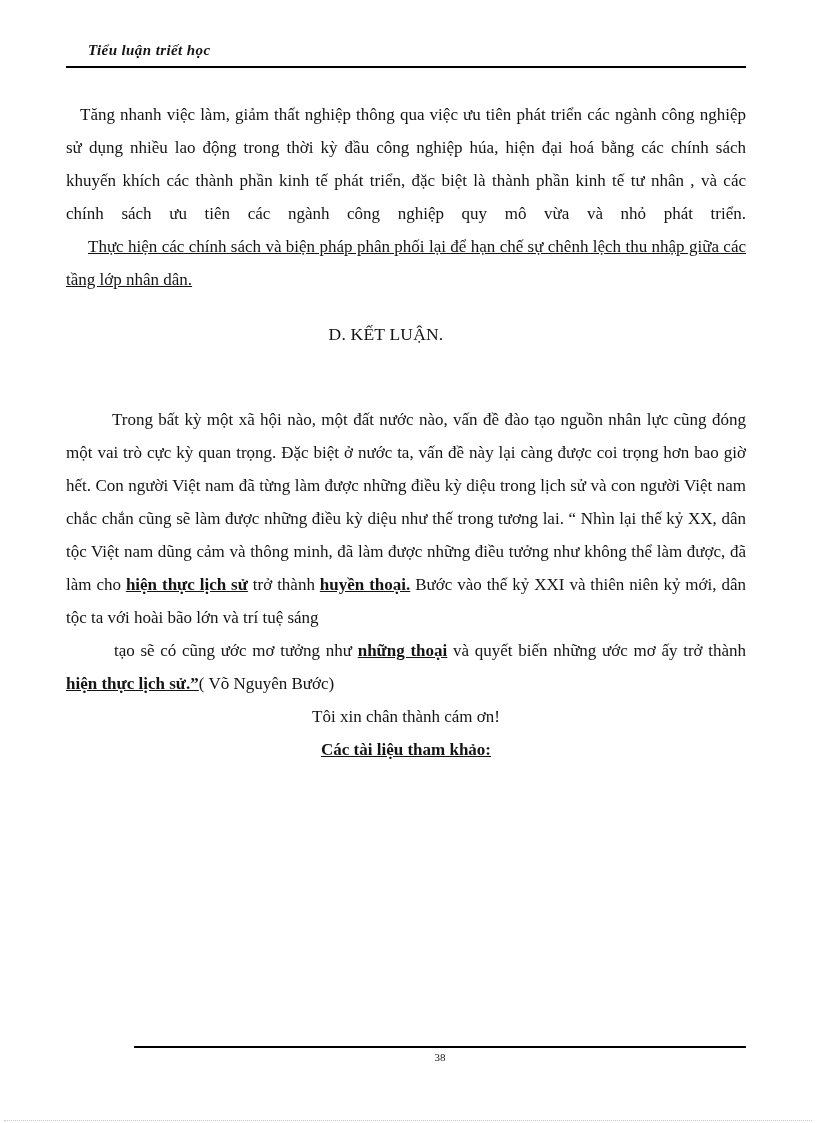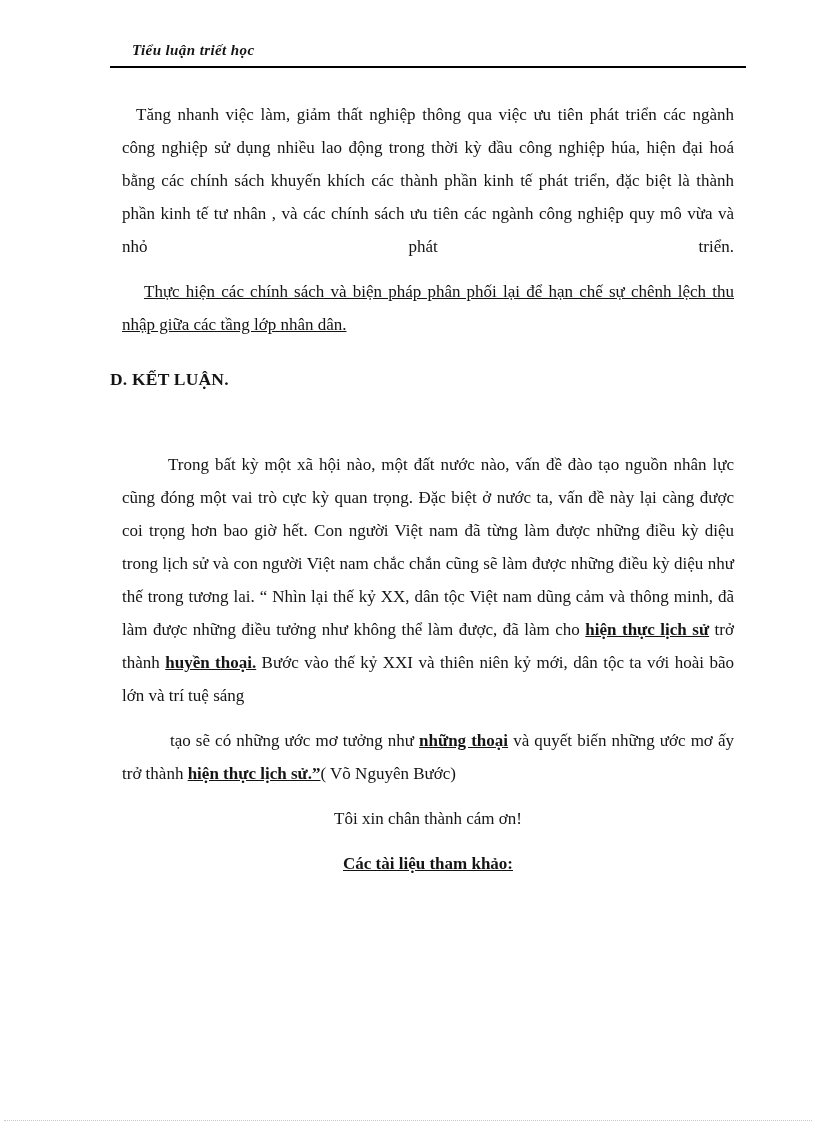--- a/index.html
+++ b/index.html
@@ -3,42 +3,42 @@
 <meta charset="utf-8">
 <style>
   * { margin: 0; padding: 0; box-sizing: border-box; }
   html, body { background: #ffffff; }
   body {
     width: 816px; height: 1123px; position: relative;
     font-family: "Liberation Serif", "DejaVu Serif", serif;
     color: #141414;
     overflow: hidden;
   }
-  .page { position: absolute; inset: 0; padding: 42px 70px 0 110px; }
+  .page { position: absolute; inset: 0; padding: 42px 70px 0 66px; }
 
   .doc-header { }
   .header-title {
     font-style: italic; font-weight: bold;
     font-size: 15px; letter-spacing: 0.4px;
     padding-left: 22px;
   }
   .header-rule { border-bottom: 2.5px solid #000; margin-top: 7px; }
 
   .content {
     margin-top: 30px;
     font-size: 17px;
     line-height: 33px;
     text-align: justify;
     text-justify: inter-word;
   }
-  p.para { margin: 12px; }
+  p.para { margin: 0; }
   .p1 { text-indent: 14px; text-align-last: justify; }
   .p2 { text-indent: 22px; margin-top: 3px; text-decoration: underline; }
   h2.conclusion {
-    text-align: left; font-weight: bold; font-size: 17.5px;
+    text-align: center; font-weight: normal; font-size: 17.5px;
     margin: 22px 40px 52px 0;
     letter-spacing: 0.2px;
   }
   .p3 { text-indent: 46px; }
   .p4 { text-indent: 48px; }
   .p5 { margin-top: 6px; }
   .p6 { margin-left: 46px; margin-top: 1px; text-align: center; }
   .refs-heading {
     text-align: center; font-weight: bold; text-decoration: underline;
     font-size: 17px; 
@@ -67,25 +67,29 @@
   <div class="content">
 
     <p class="para p1">Tăng nhanh việc làm, giảm thất nghiệp thông qua việc ưu tiên phát triển các ngành công nghiệp sử dụng nhiều lao động trong thời kỳ đầu công nghiệp húa, hiện đại hoá bằng các chính sách khuyến khích các thành phần kinh tế phát triển, đặc biệt là thành phần kinh tế tư nhân , và các chính sách ưu tiên các ngành công nghiệp quy mô vừa và nhỏ phát triển.</p>
 
     <p class="para p2">Thực hiện các chính sách và biện pháp phân phối lại để hạn chế sự chênh lệch thu nhập giữa các tầng lớp nhân dân.</p>
 
     <h2 class="conclusion">D. KẾT LUẬN.</h2>
 
     <p class="para p3"><span>Trong bất kỳ một xã hội nào, một đất nước nào, vấn đề đào tạo nguồn nhân lực cũng đóng một vai trò cực kỳ quan trọng. Đặc biệt ở nước ta, vấn đề này lại càng được coi trọng hơn bao giờ hết. Con người Việt nam đã từng làm được những điều kỳ diệu trong lịch sử và con người Việt nam chắc chắn cũng sẽ làm được những điều kỳ diệu như thế trong tương lai. “ Nhìn lại thế kỷ XX, dân tộc Việt nam dũng cảm và thông minh, đã làm được những điều tưởng như không thể làm được, đã làm cho </span><b class="bold-run">hiện thực lịch sử</b><span> trở thành </span><b class="bold-run">huyền thoại.</b><span> Bước vào thế kỷ XXI và thiên niên kỷ mới, dân tộc ta với hoài bão lớn và trí tuệ sáng</span></p>
 
-    <p class="para p4"><span>tạo sẽ có những ước mơ tưởng như </span><b class="bold-run">những thoại</b><span> và quyết biến những ước mơ ấy trở thành </span><b class="bold-run">hiện thực lịch sử.”</b><span>( Võ Nguyên Bước)</span></p>
+    <p class="para p4"><span>tạo sẽ có cũng ước mơ tưởng như </span><b class="bold-run">những thoại</b><span> và quyết biến những ước mơ ấy trở thành </span><b class="bold-run">hiện thực lịch sử.”</b><span>( Võ Nguyên Bước)</span></p>
 
 
     <p class="para p6">Tôi xin chân thành cám ơn!</p>
 
     <div class="refs-heading">Các tài liệu tham khảo:</div>
 
   </div>
 
+  <div class="doc-footer">
+    <div class="footer-rule"></div>
+    <div class="page-number">38</div>
+  </div>
 
 </div>
 
 <div class="bottom-edge-dots"></div>
 
 </body></html>

